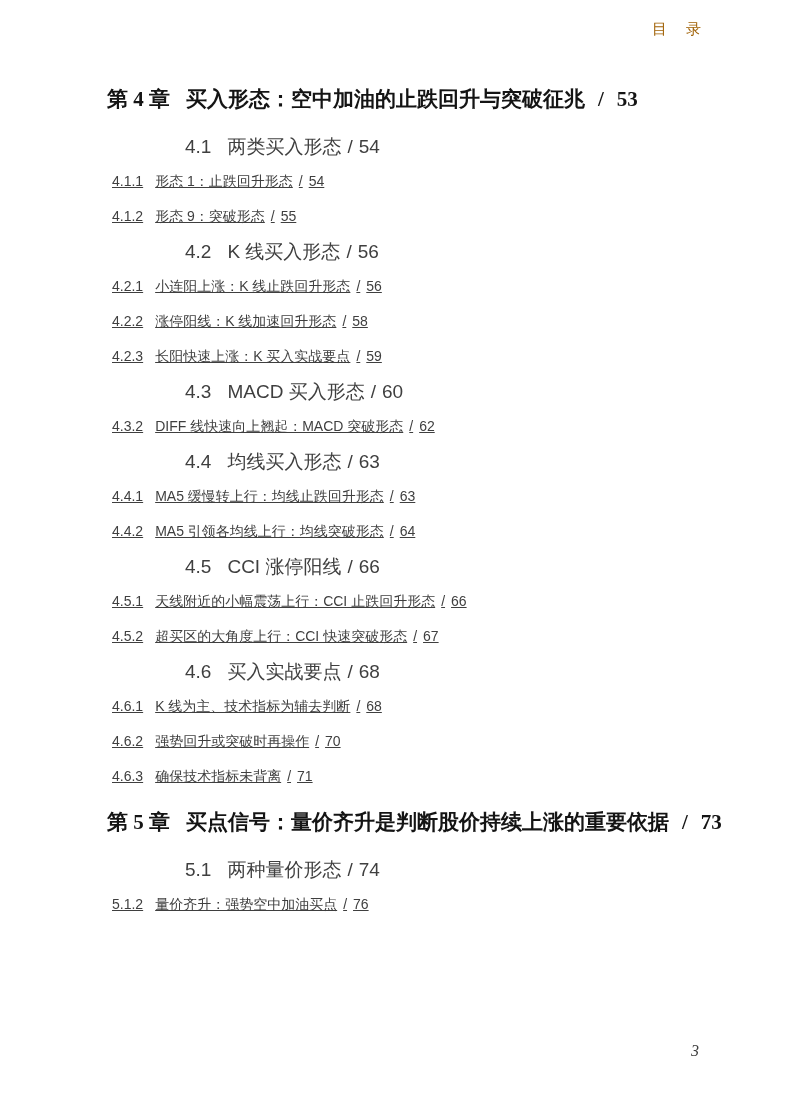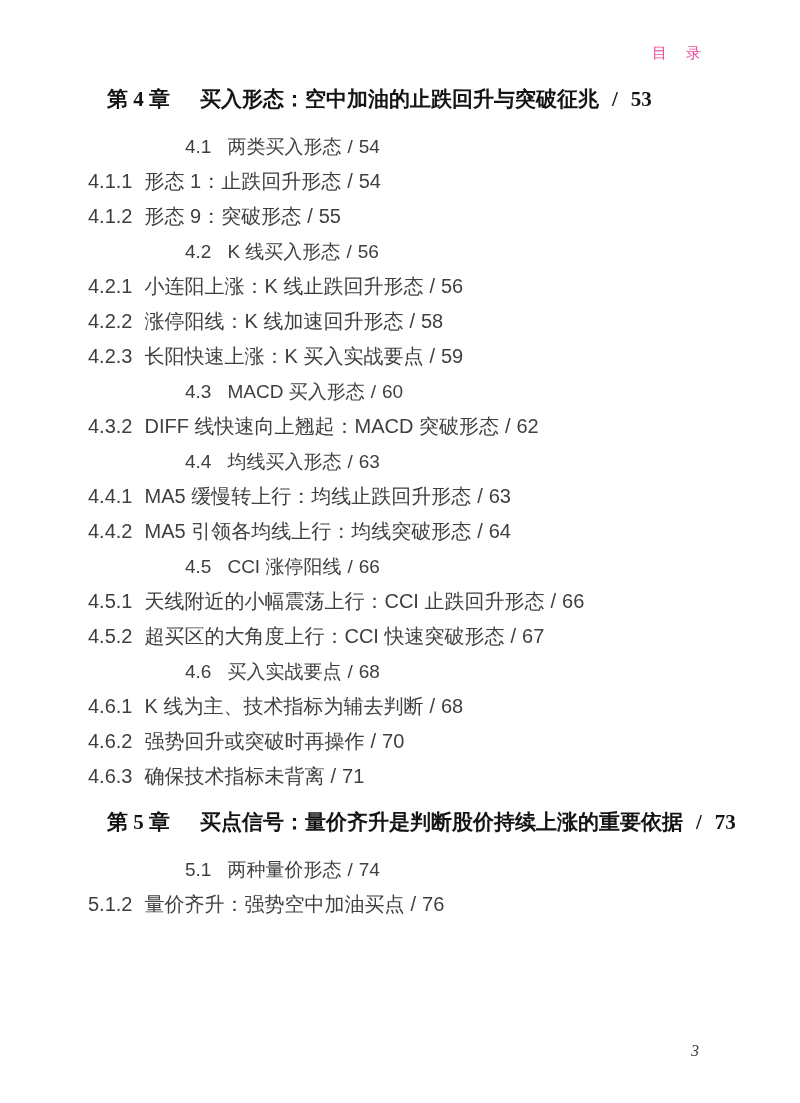--- a/index.html
+++ b/index.html
@@ -10,63 +10,64 @@
   .page {
     position: relative;
     width: 800px;
     height: 1103px;
     background: #ffffff;
     overflow: hidden;
     font-family: "Liberation Sans", "DejaVu Sans", sans-serif;
   }
   .corner-label {
     position: absolute;
-    top: 44px;
+    top: 20px;
     right: 97px;
     font-family: "Liberation Serif", "DejaVu Serif", serif;
     font-size: 15px;
-    color: #ec4899;
+    color: #a16207;
     letter-spacing: 2px;
   }
   .content {
     position: absolute;
     top: 86px;
     left: 0;
     right: 0;
   }
   .chapter-heading {
     margin: 0 0 26px 107px;
     font-family: "Liberation Serif", "DejaVu Serif", serif;
     font-weight: bold;
     font-size: 21px;
     line-height: 26px;
     color: #141414;
     white-space: nowrap;
   }
   .chapter-heading .ch-label {
-    margin-right: 30px;
+    margin-right: 16px;
   }
   .chapter-heading .ch-sep {
     margin: 0 13px 0 13px;
     font-weight: bold;
   }
   .row {
     height: 17px;
     line-height: 17px;
     margin-bottom: 18px;
     color: #3f3f3f;
     white-space: nowrap;
   }
   .row.l2 {
     margin-left: 185px;
     font-size: 19px;
   }
   .row.l3 {
-    margin-left: 88px;
-    font-size: 20px;
+    margin-left: 112px;
+    font-size: 14px;
+    text-decoration: underline;
   }
   .row.l2 .num { margin-right: 16px; }
   .row.l3 .num { margin-right: 12px; }
   .row .sep {
     margin: 0 6px;
     color: #3f3f3f;
   }
   
   .gap-before-chapter {
     margin-top: 24px;

